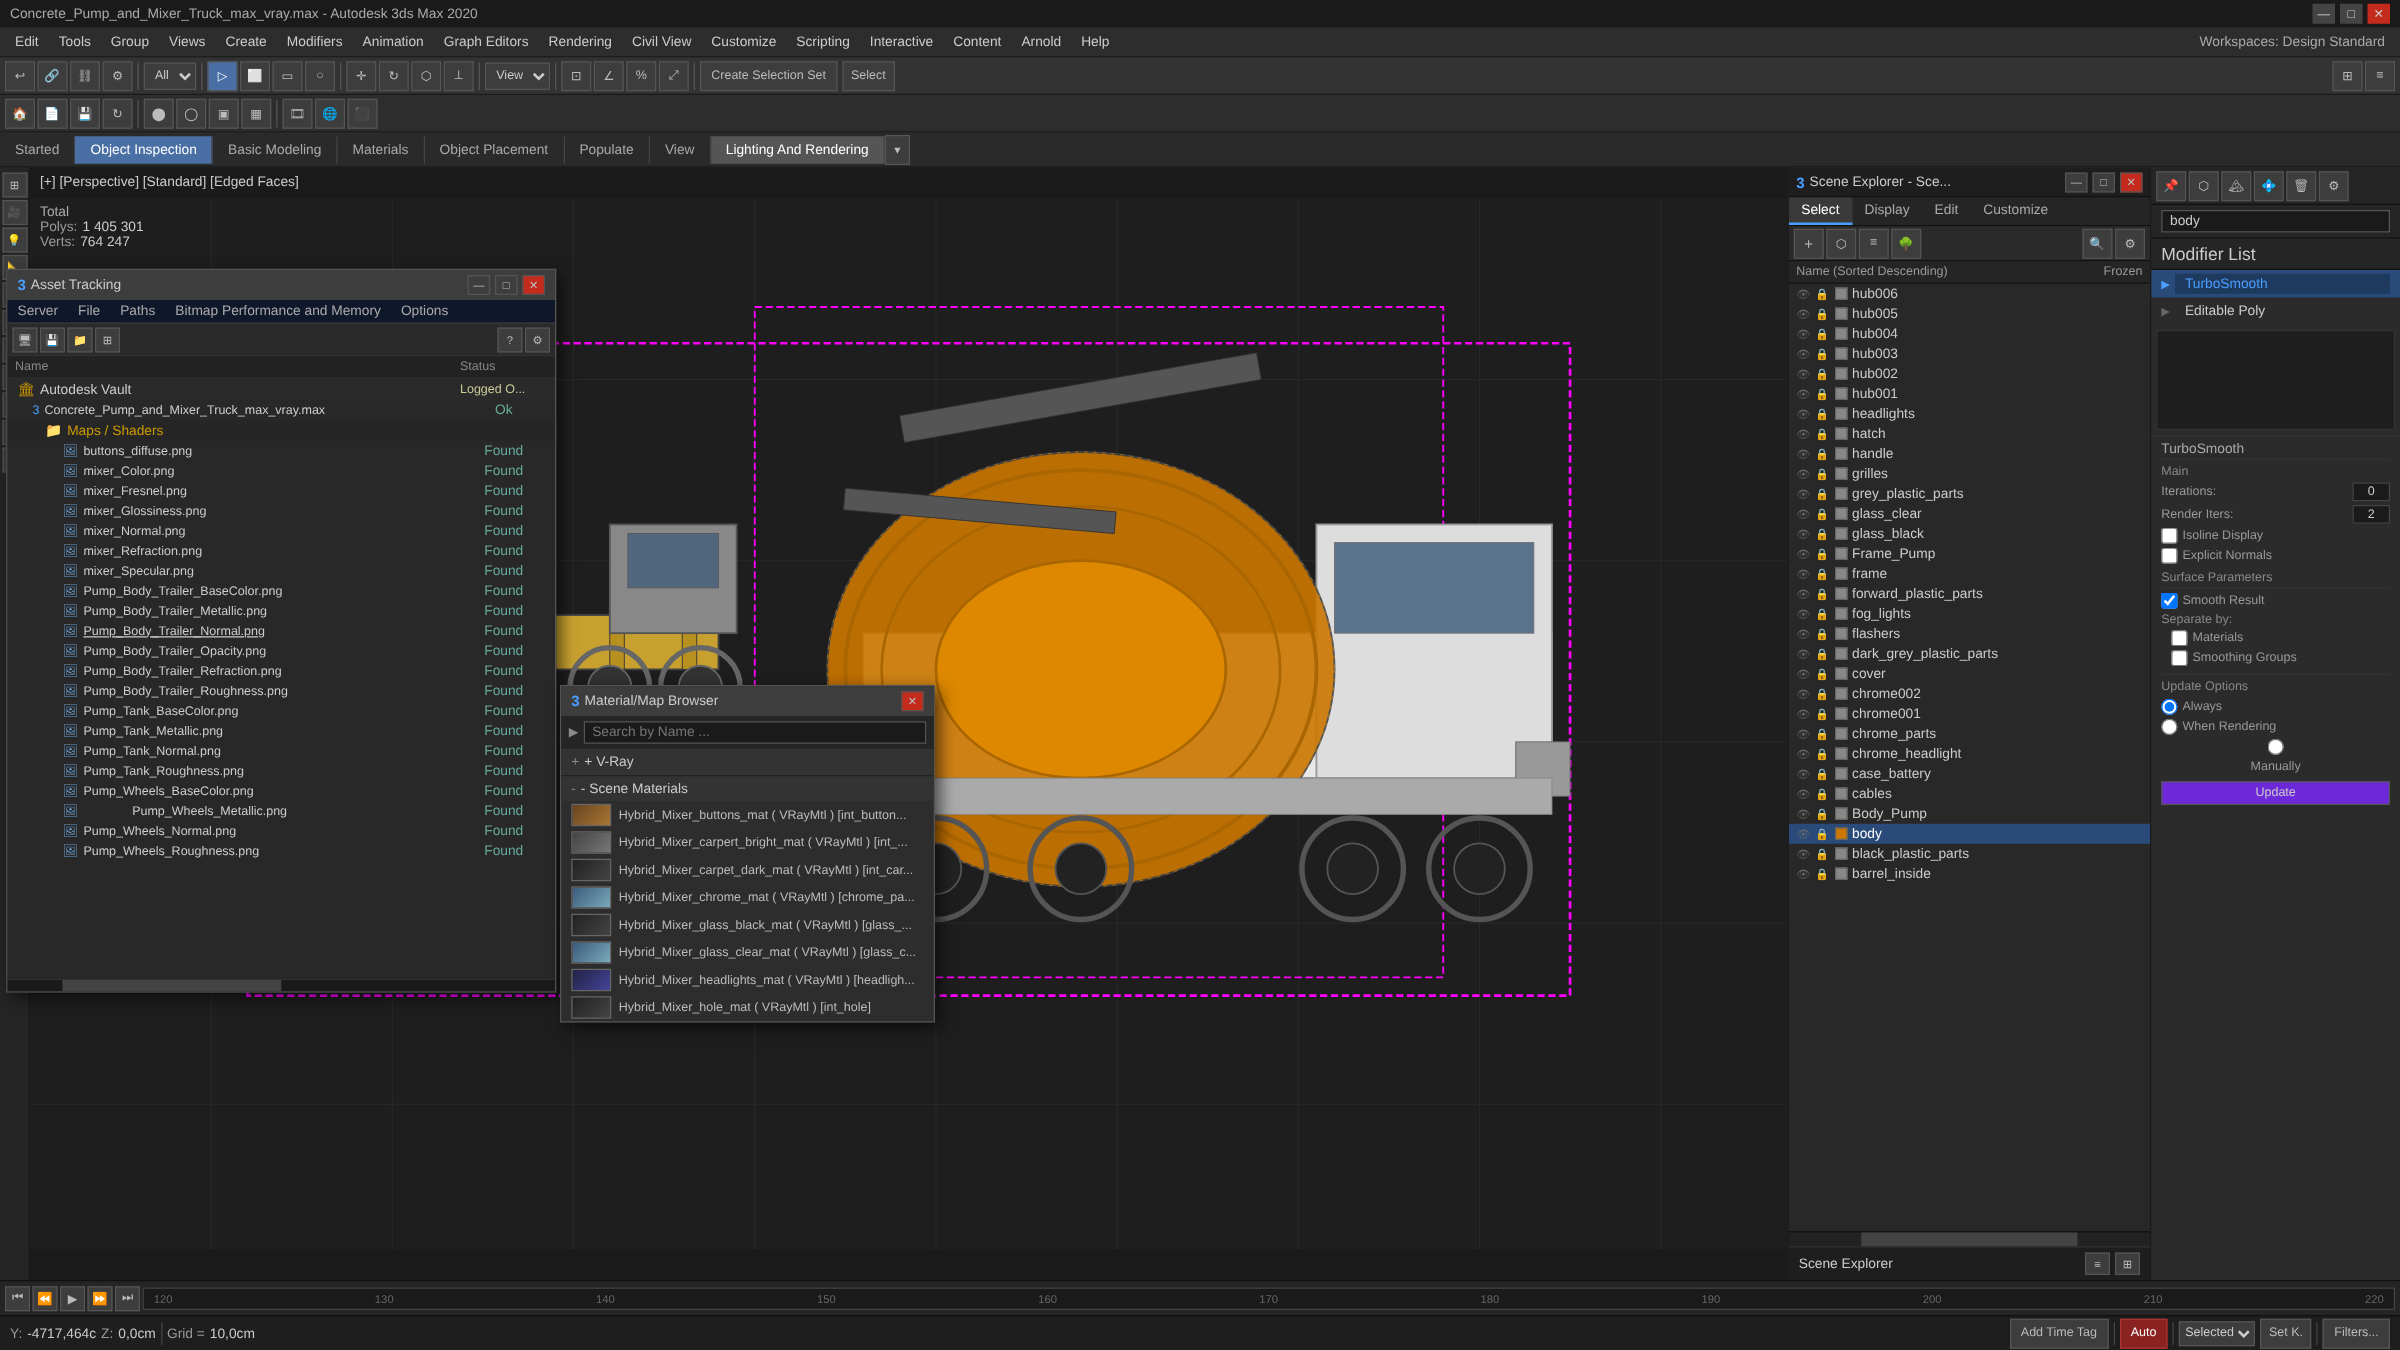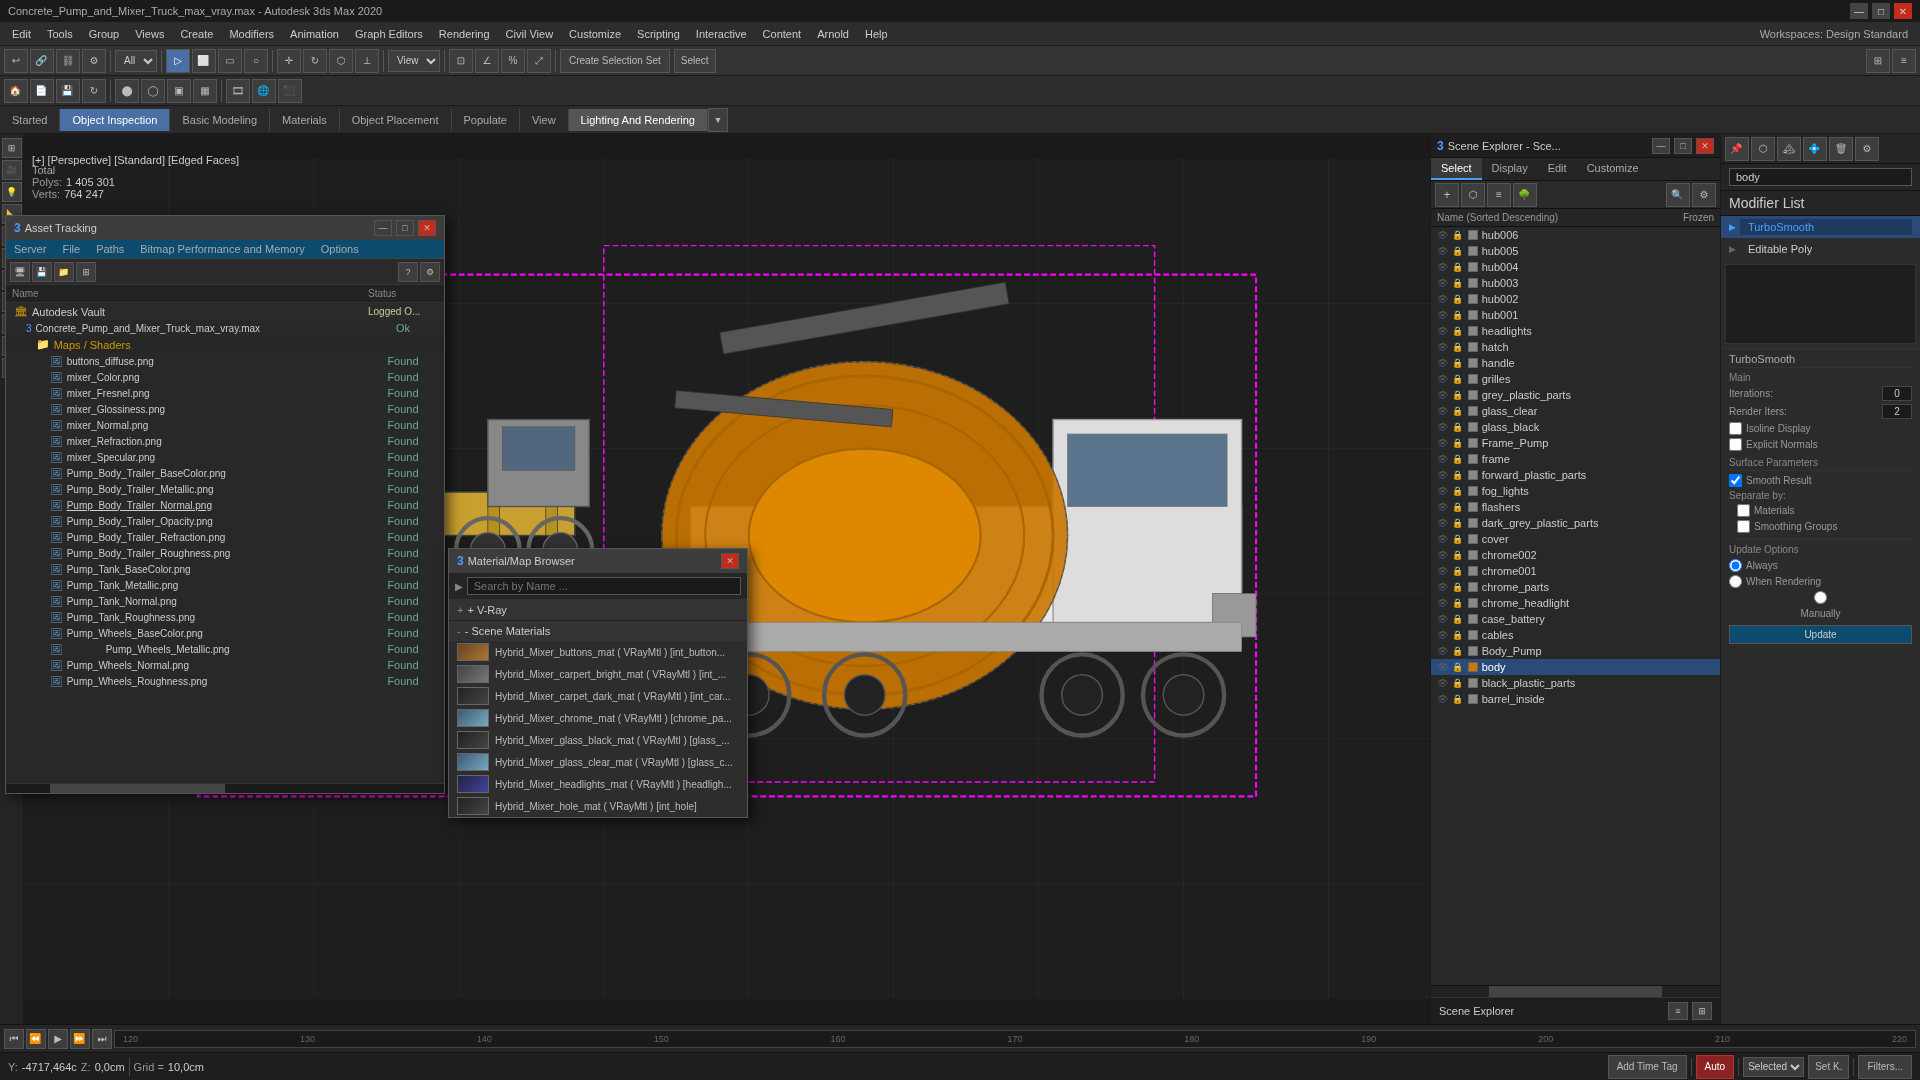--- a/index.html
+++ b/index.html
@@ -185,21 +185,21 @@
     <button class="tb-btn" style="width:20px;height:20px;font-size:9px;">⬡</button>
     <button class="tb-btn" style="width:20px;height:20px;font-size:9px;">◈</button>
     <button class="tb-btn" style="width:20px;height:20px;font-size:9px;">⊙</button>
     <button class="tb-btn" style="width:20px;height:20px;font-size:9px;">⬤</button>
     <button class="tb-btn" style="width:20px;height:20px;font-size:9px;">🗺</button>
     <button class="tb-btn" style="width:20px;height:20px;font-size:9px;">❓</button>
   </div>
 
   <div id="viewport" style="flex:1;position:relative;background:#1a1a1a;">
 
-    <div style="position:absolute;top:20px;left:8px;font-size:11px;color:#ccc;z-index:2;">
+    <div style="position:absolute;top:6px;left:8px;font-size:11px;color:#ccc;z-index:2;">
       <span>[+] [Perspective] [Standard] [Edged Faces]</span>
     </div>
 
     <div style="position:absolute;top:30px;left:8px;z-index:2;">
       <div style="display:flex;gap:8px;align-items:center;">
         <span style="color:#aaa;font-size:11px;">Total</span>
       </div>
       <div style="display:flex;gap:4px;align-items:center;">
         <span style="color:#999;font-size:11px;">Polys:</span>
         <span style="color:#ccc;font-size:11px;">1 405 301</span>
@@ -593,21 +593,21 @@
           <span style="font-size:10px;color:#999;">Always</span>
         </div>
         <div style="display:flex;align-items:center;gap:4px;margin-bottom:3px;">
           <input type="radio" name="update" style="">
           <span style="font-size:10px;color:#999;">When Rendering</span>
         </div>
         <div style="display:flex;align-items:center;gap:4px;margin-bottom:6px;flex-direction:column;">
           <input type="radio" name="update" style="">
           <span style="font-size:10px;color:#999;">Manually</span>
         </div>
-        <button style="width:calc(100% - 0px);background:#0c4a6e;border:1px solid #555;color:#ccc;padding:3px 8px;font-size:10px;cursor:pointer;">Update</button>
+        <button style="width:calc(100% - 0px);background:#6d28d9;border:1px solid #555;color:#ccc;padding:3px 8px;font-size:10px;cursor:pointer;">Update</button>
       </div>
     </div>
   </div>
 </div>
 
 <div id="timeline" style="background:#252525;height:28px;display:flex;align-items:center;border-top:1px solid #111;padding:0 4px;gap:2px;font-size:9px;">
   <button class="tb-btn" style="width:20px;height:20px;font-size:10px;">⏮</button>
   <button class="tb-btn" style="width:20px;height:20px;font-size:10px;">⏪</button>
   <button class="tb-btn" style="width:20px;height:20px;font-size:10px;">▶</button>
   <button class="tb-btn" style="width:20px;height:20px;font-size:10px;">⏩</button>
@@ -653,21 +653,21 @@
 <div id="asset-tracking" style="position:fixed;top:215px;left:5px;width:440px;background:#2d2d2d;border:1px solid #555;z-index:100;box-shadow:4px 4px 12px rgba(0,0,0,0.6);">
 
   <div style="background:#3d3d3d;height:24px;display:flex;align-items:center;padding:0 8px;gap:4px;cursor:move;">
     <span style="color:#4a9eff;font-size:12px;font-weight:bold;">3</span>
     <span style="flex:1;font-size:11px;color:#ccc;">Asset Tracking</span>
     <button class="tb-btn" style="width:18px;height:16px;font-size:9px;">—</button>
     <button class="tb-btn" style="width:18px;height:16px;font-size:9px;">□</button>
     <button class="tb-btn" style="width:18px;height:16px;font-size:9px;background:#c42b1c;">✕</button>
   </div>
 
-  <div style="display:flex;background:#0c4a6e;border-bottom:1px solid #444;text-align:right;">
+  <div style="display:flex;background:#0f172a;border-bottom:1px solid #444;text-align:right;">
     <div class="at-menu-item">Server</div>
     <div class="at-menu-item">File</div>
     <div class="at-menu-item">Paths</div>
     <div class="at-menu-item">Bitmap Performance and Memory</div>
     <div class="at-menu-item">Options</div>
   </div>
 
   <div style="background:#2a2a2a;height:26px;display:flex;align-items:center;padding:0 4px;gap:2px;border-bottom:1px solid #333;">
     <button class="tb-btn" style="width:20px;height:20px;font-size:9px;">🖥</button>
     <button class="tb-btn" style="width:20px;height:20px;font-size:9px;">💾</button>

